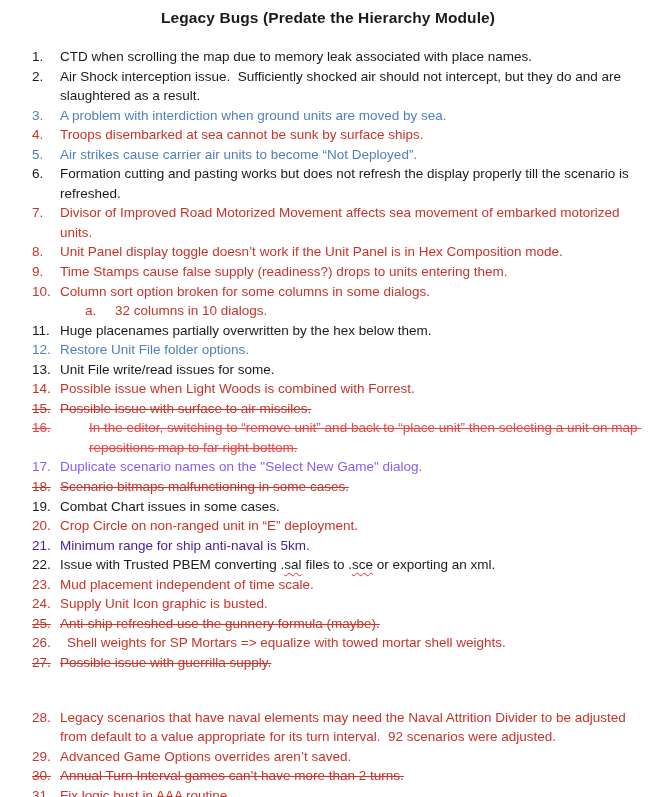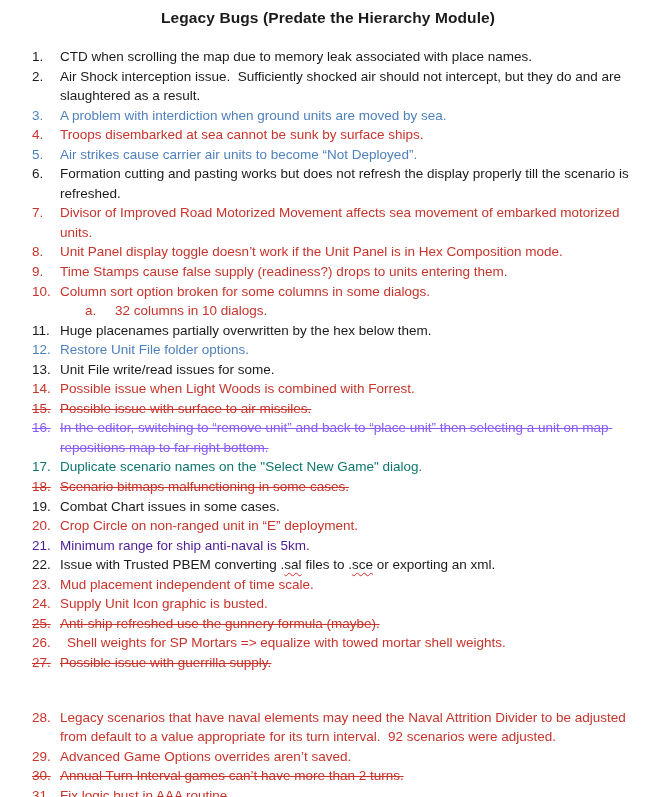--- a/index.html
+++ b/index.html
@@ -127,25 +127,25 @@
     <span class="text">Unit File write/read issues for some.</span>
   </div>
       <div class="row" style="color: rgb(200, 52, 43); align-items: center;">
     <span class="num">14.</span>
     <span class="text">Possible issue when Light Woods is combined with Forrest.</span>
   </div>
       <div class="row strike" style="color: rgb(200, 52, 43);">
     <span class="num">15.</span>
     <span class="text">Possible issue with surface to air missiles.</span>
   </div>
-      <div class="row strike" style="color: #8b5cf6;">
+      <div class="row strike" style="color: #ef4444; gap: 29px;">
     <span class="num">16.</span>
     <span class="text">In the editor, switching to “remove unit” and back to “place unit” then selecting a unit on map repositions map to far right bottom.</span>
   </div>
-      <div class="row" style="color: #0f766e;">
+      <div class="row" style="color: #8b5cf6;">
     <span class="num">17.</span>
     <span class="text">Duplicate scenario names on the "Select New Game" dialog.</span>
   </div>
       <div class="row strike" style="color: rgb(200, 52, 43);">
     <span class="num">18.</span>
     <span class="text">Scenario bitmaps malfunctioning in some cases.</span>
   </div>
       <div class="row" style="color: rgb(27, 27, 27);">
     <span class="num">19.</span>
     <span class="text">Combat Chart issues in some cases.</span>

